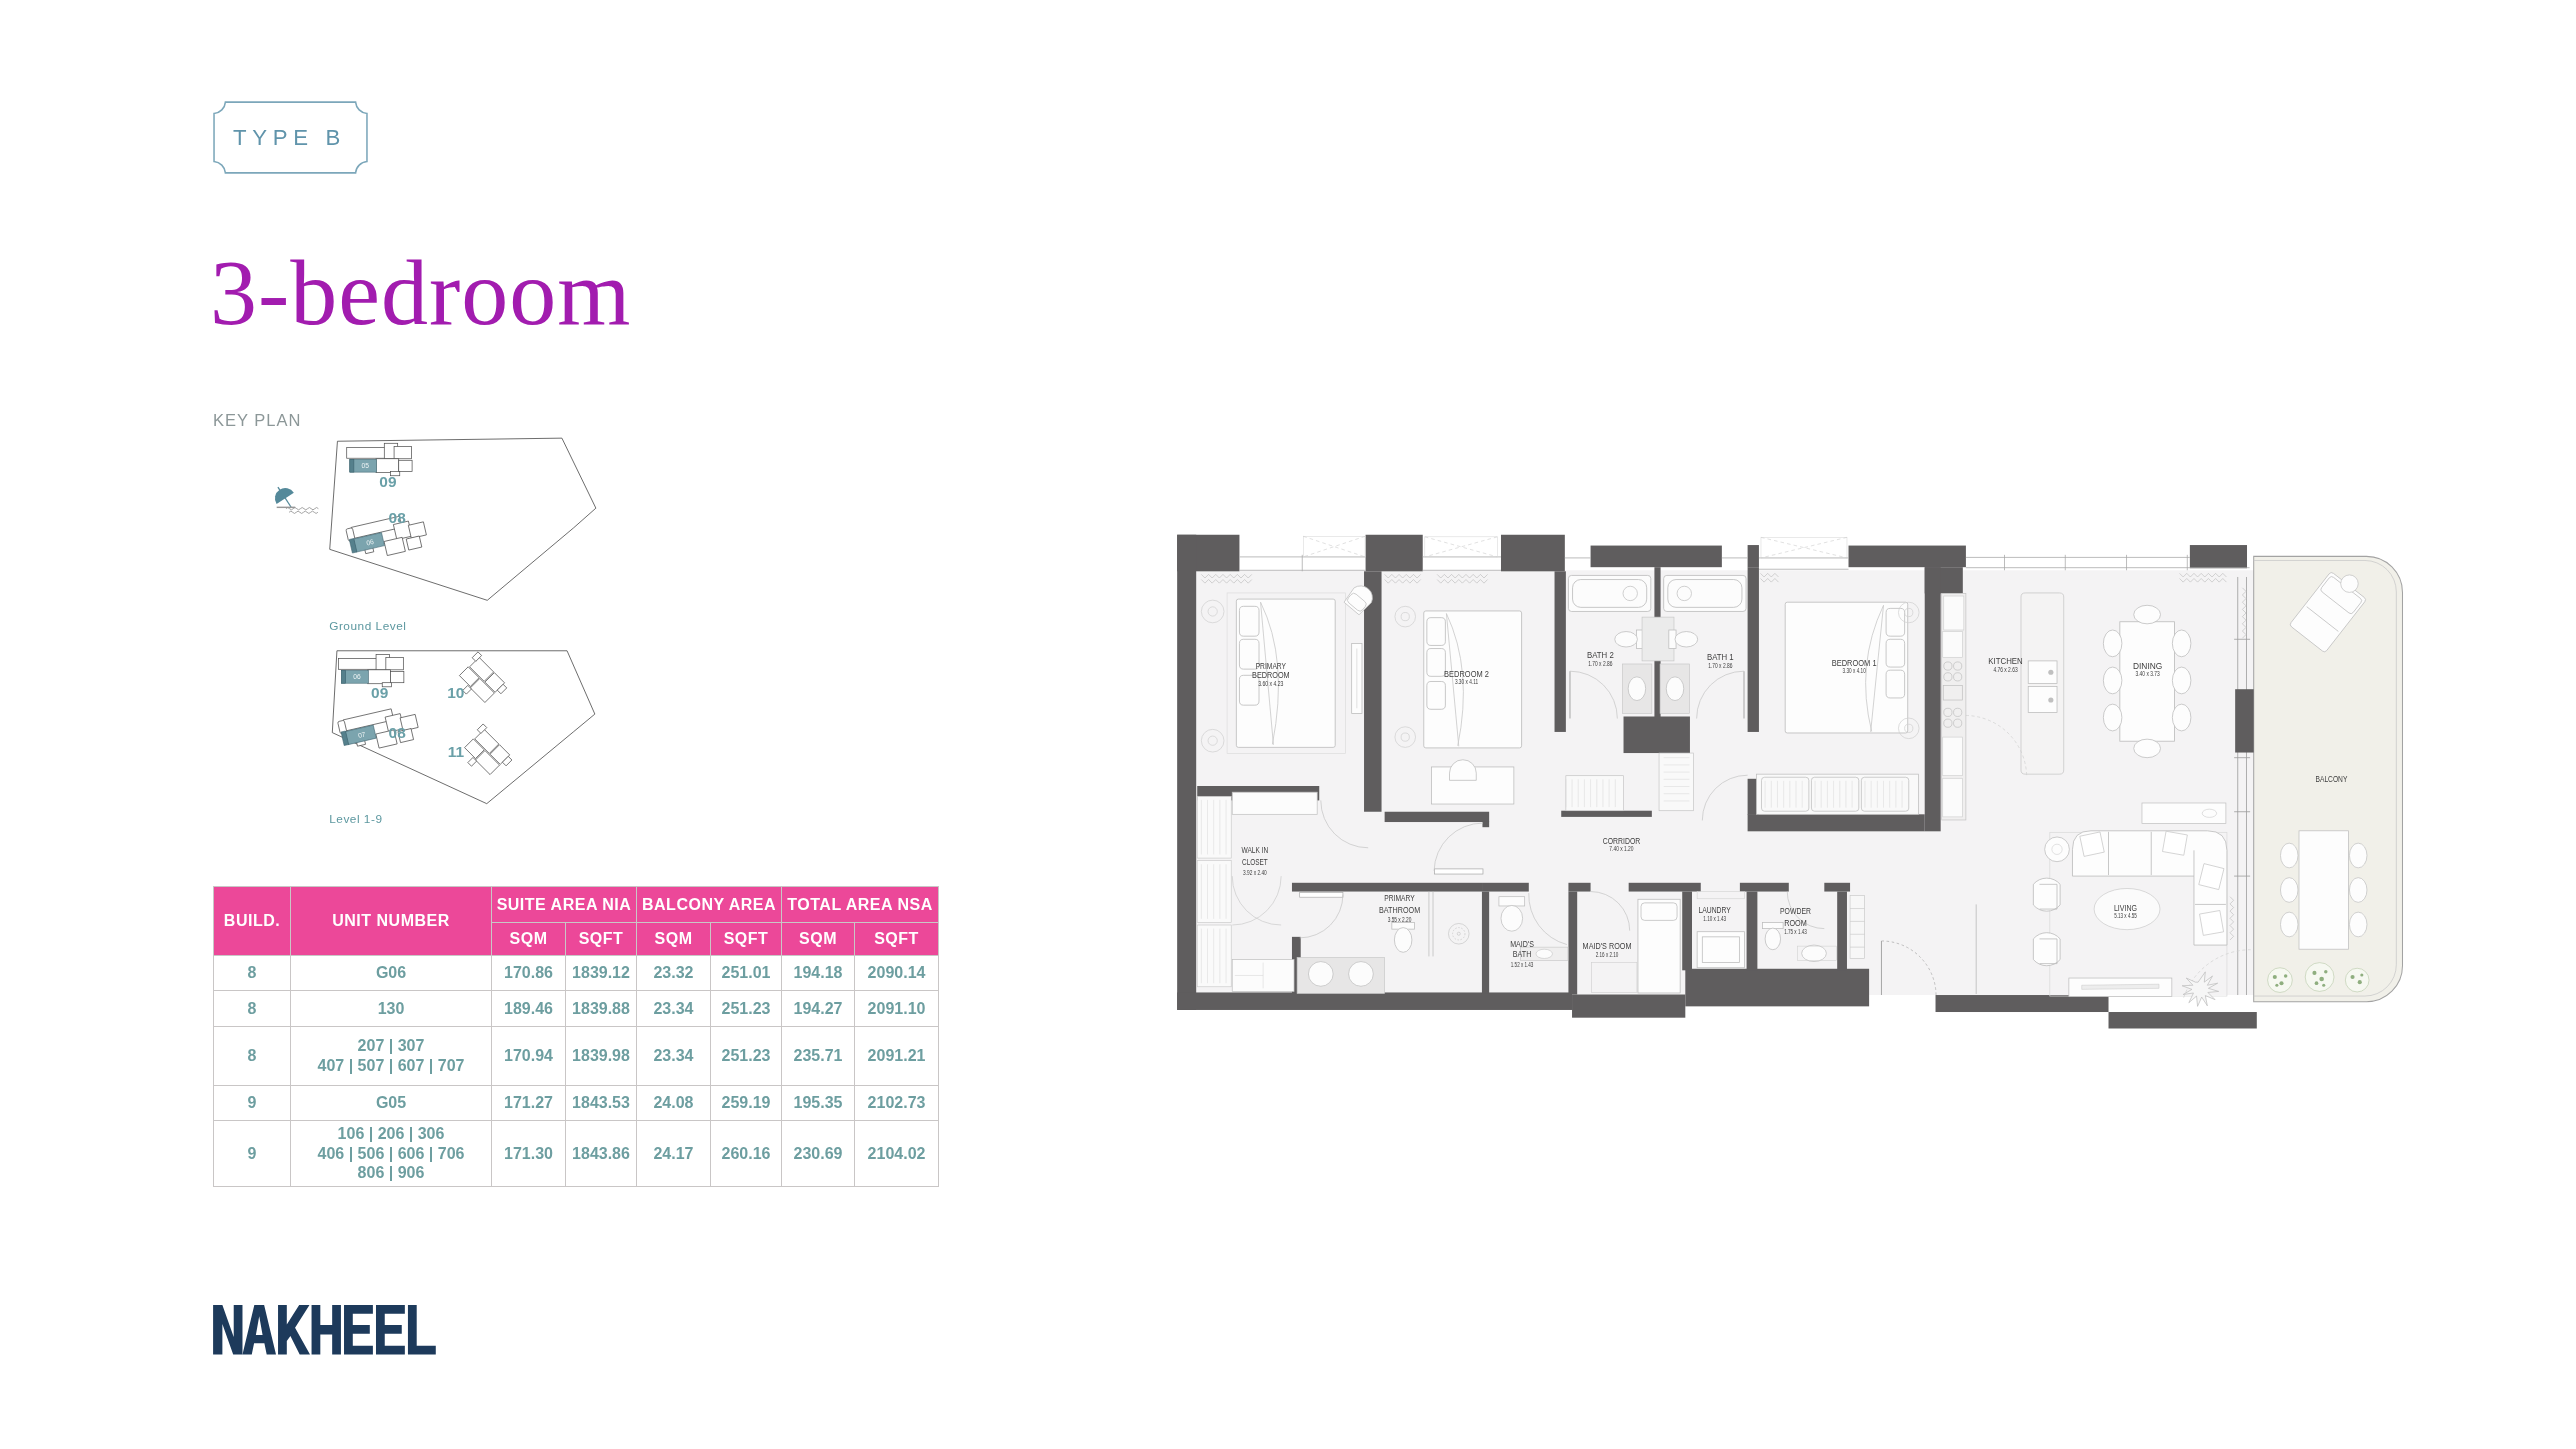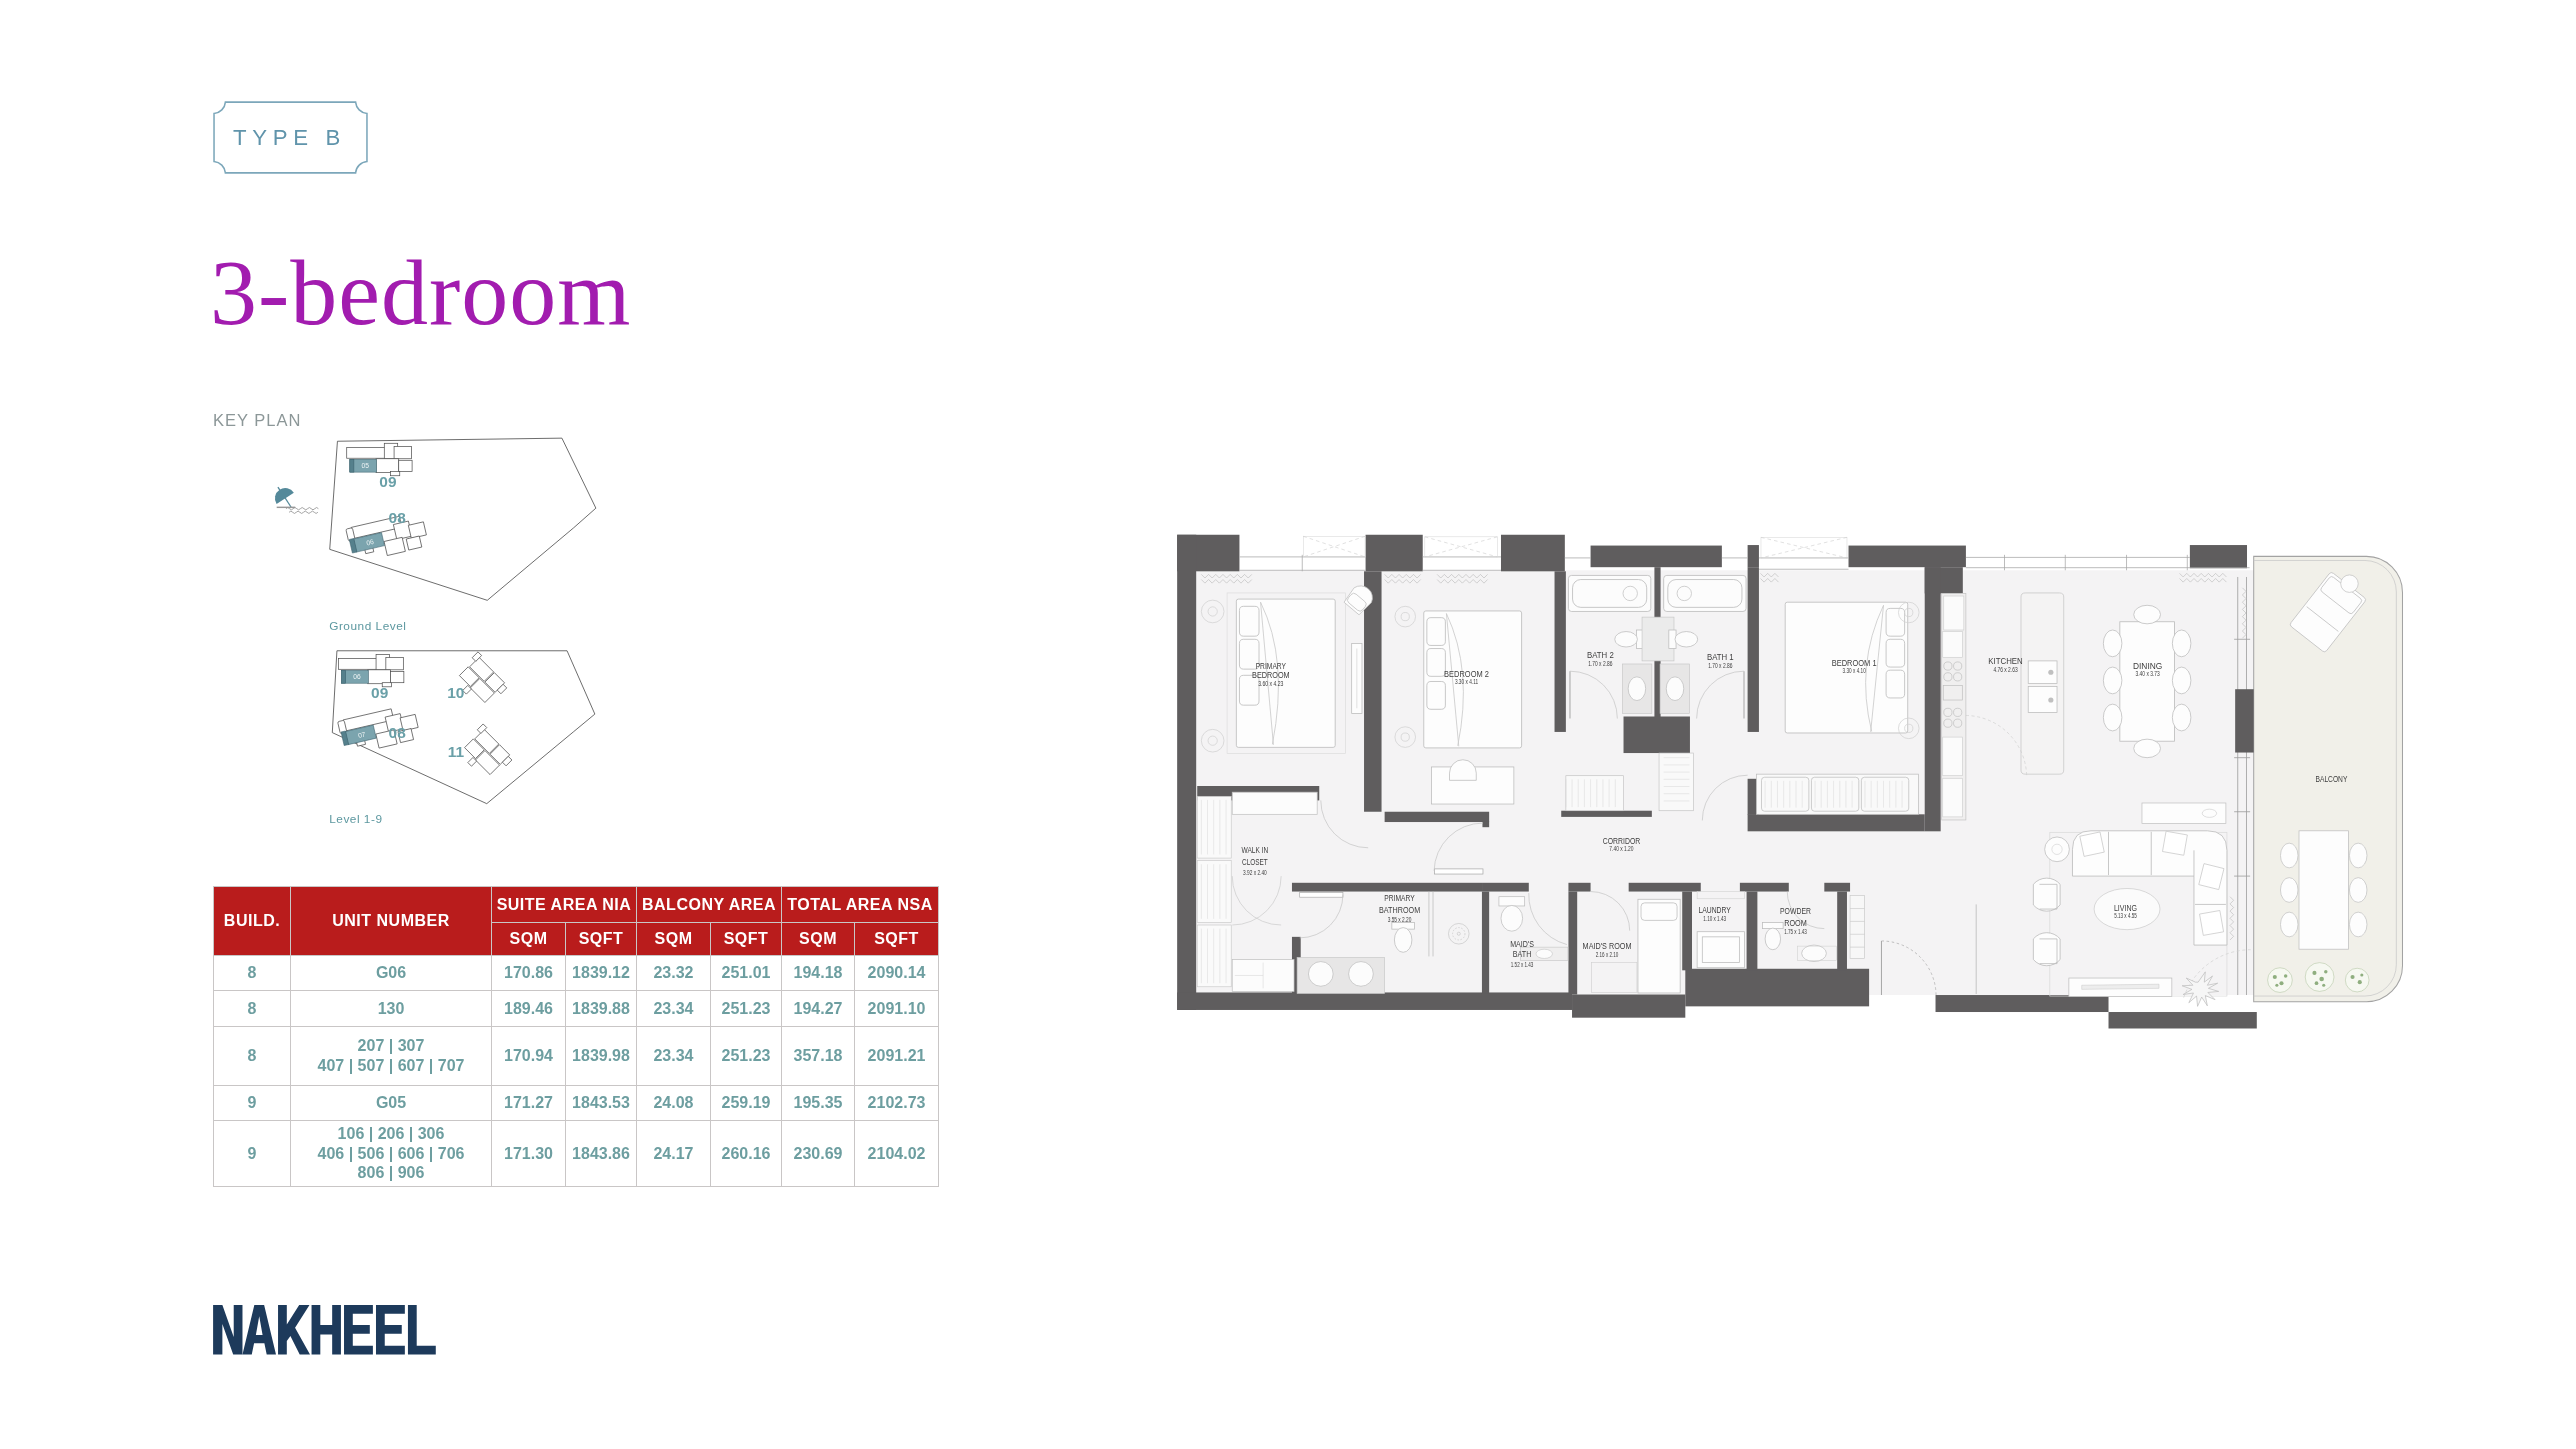--- a/index.html
+++ b/index.html
@@ -1,20 +1,20 @@
 <!DOCTYPE html>
 <html style="font-size:8.2px"><head>
 <meta charset="utf-8">
 <style>
 html,body{margin:0;padding:0}
 body{width:2576px;height:1449px;background:#ffffff;font-family:"Liberation Sans",sans-serif;position:relative;overflow:hidden}
 .abs{position:absolute}
 table.units{border-collapse:collapse;table-layout:fixed;width:723px}
 table.units td,table.units th{border:0.5px solid #c9c6c6;text-align:center;vertical-align:middle;padding:0}
-table.units th{background:#b91c1c;color:#ffffff;font-weight:bold;font-size:16px;letter-spacing:0.5px}
+table.units th{background:#ec4899;color:#ffffff;font-weight:bold;font-size:16px;letter-spacing:0.5px}
 table.units td{color:#6d9ea0;font-weight:bold;font-size:16px;line-height:1.22}
 table.units tr.h1 th{border-bottom:none}
 </style>
 </head>
 <body>
 
 <svg class="abs" style="left:213px;top:101px" width="155" height="73" viewBox="0 0 300 141">
   <path d="M 24 2 H 276 A 24 24 0 0 0 298 24 V 117 A 24 24 0 0 0 276 139 H 24 A 24 24 0 0 0 2 117 V 24 A 24 24 0 0 0 24 2 Z" fill="none" stroke="#7ca7ba" stroke-width="3"></path>
   <text x="148" y="85" font-size="43" fill="#6094ab" letter-spacing="11" text-anchor="middle" style="font-family:'Liberation Sans',sans-serif">TYPE B</text>
 </svg>
@@ -187,21 +187,21 @@
           <td>194.27</td>
           <td>2091.10</td>
         </tr>
   <tr style="height:59px">
           <td>8</td>
           <td>207 | 307<br>407 | 507 | 607 | 707</td>
           <td>170.94</td>
           <td>1839.98</td>
           <td>23.34</td>
           <td>251.23</td>
-          <td>357.18</td>
+          <td>235.71</td>
           <td>2091.21</td>
         </tr>
   <tr style="height:35px">
           <td>9</td>
           <td>G05</td>
           <td>171.27</td>
           <td>1843.53</td>
           <td>24.08</td>
           <td>259.19</td>
           <td>195.35</td>

